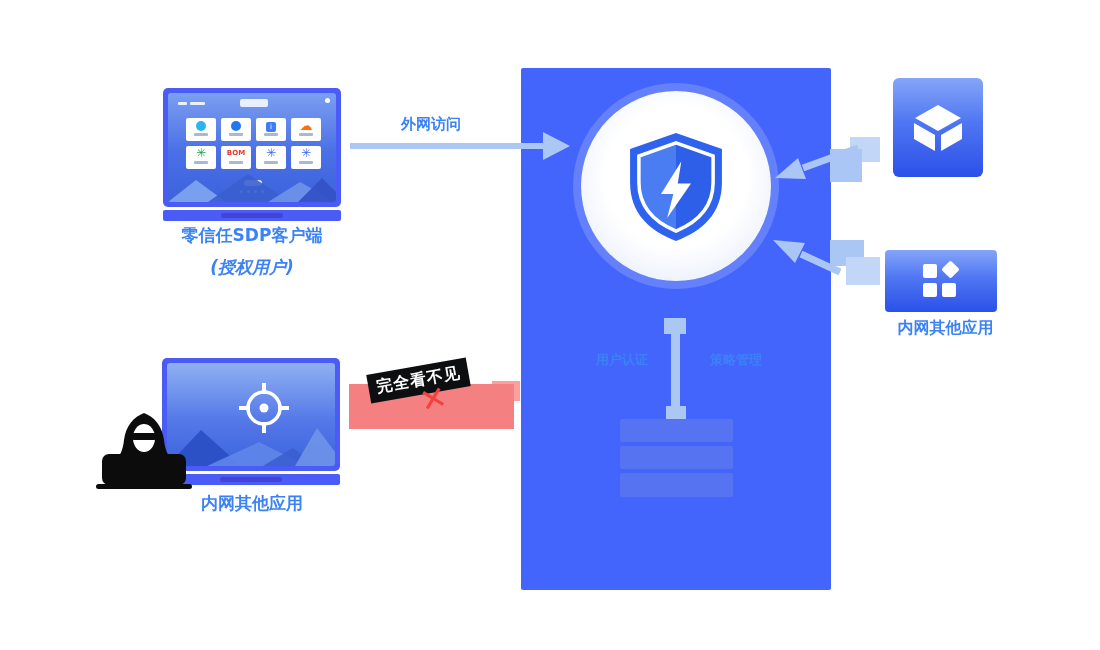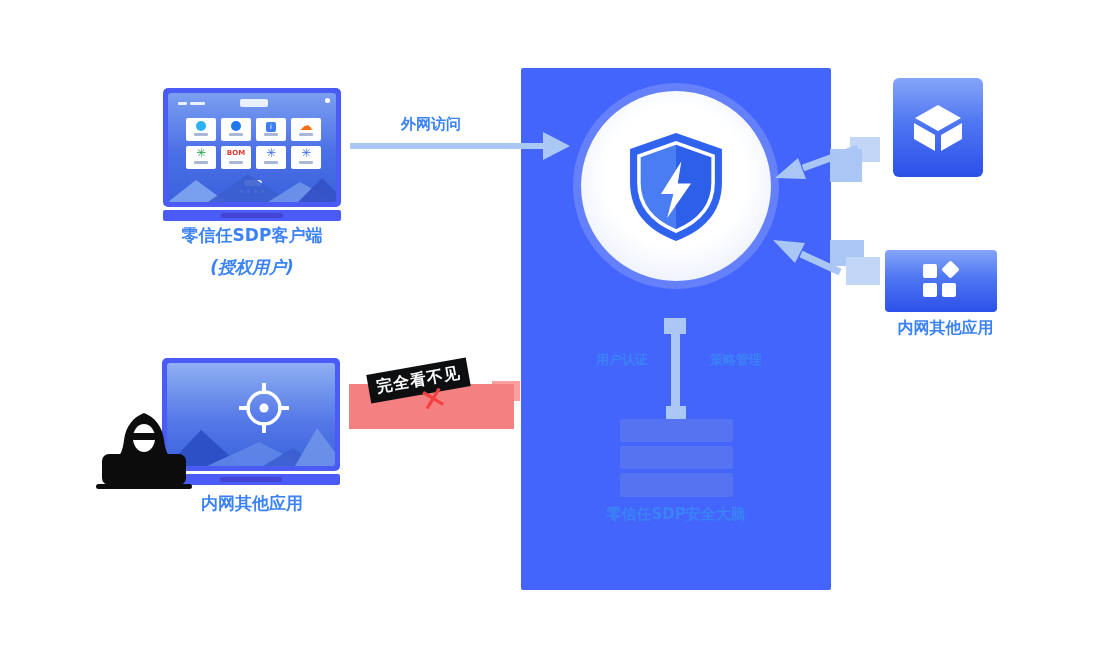--- a/index.html
+++ b/index.html
@@ -80,21 +80,20 @@
   <div class="abs conn" style="left:671px;top:334px;width:9px;height:74px;"></div>
   <div class="abs conn" style="left:666px;top:406px;width:20px;height:13px;"></div>
 
   <div class="abs srv-row" style="top:419px;">
     
   </div>
   <div class="abs srv-row" style="top:446px;">
     
   </div>
   <div class="abs srv-row" style="top:473px;height:24px;"></div>
-  <div class="abs lbl brain-lbl">零信任SDP安全大脑</div>
 
   <div class="abs mon-frame" style="left:163px;top:88px;height:119px;">
     <div class="mon-screen">
       <div class="abs" style="left:10px;top:9px;width:9px;height:3px;background:rgba(255,255,255,.85);border-radius:1px;"></div>
       <div class="abs" style="left:22px;top:9px;width:15px;height:3px;background:rgba(255,255,255,.85);border-radius:1px;"></div>
       <div class="abs" style="left:72px;top:6px;width:28px;height:8px;background:rgba(255,255,255,.85);border-radius:2px;"></div>
       <div class="abs" style="right:6px;top:5px;width:5px;height:5px;border-radius:50%;background:#ffffff;"></div>
 
       <div class="abs tile" style="left:18px;top:25px;">
         <span class="ic"><span style="display:inline-block;width:10px;height:10px;border-radius:50%;background:#2bb3f3;margin-top:3px;"></span></span>

